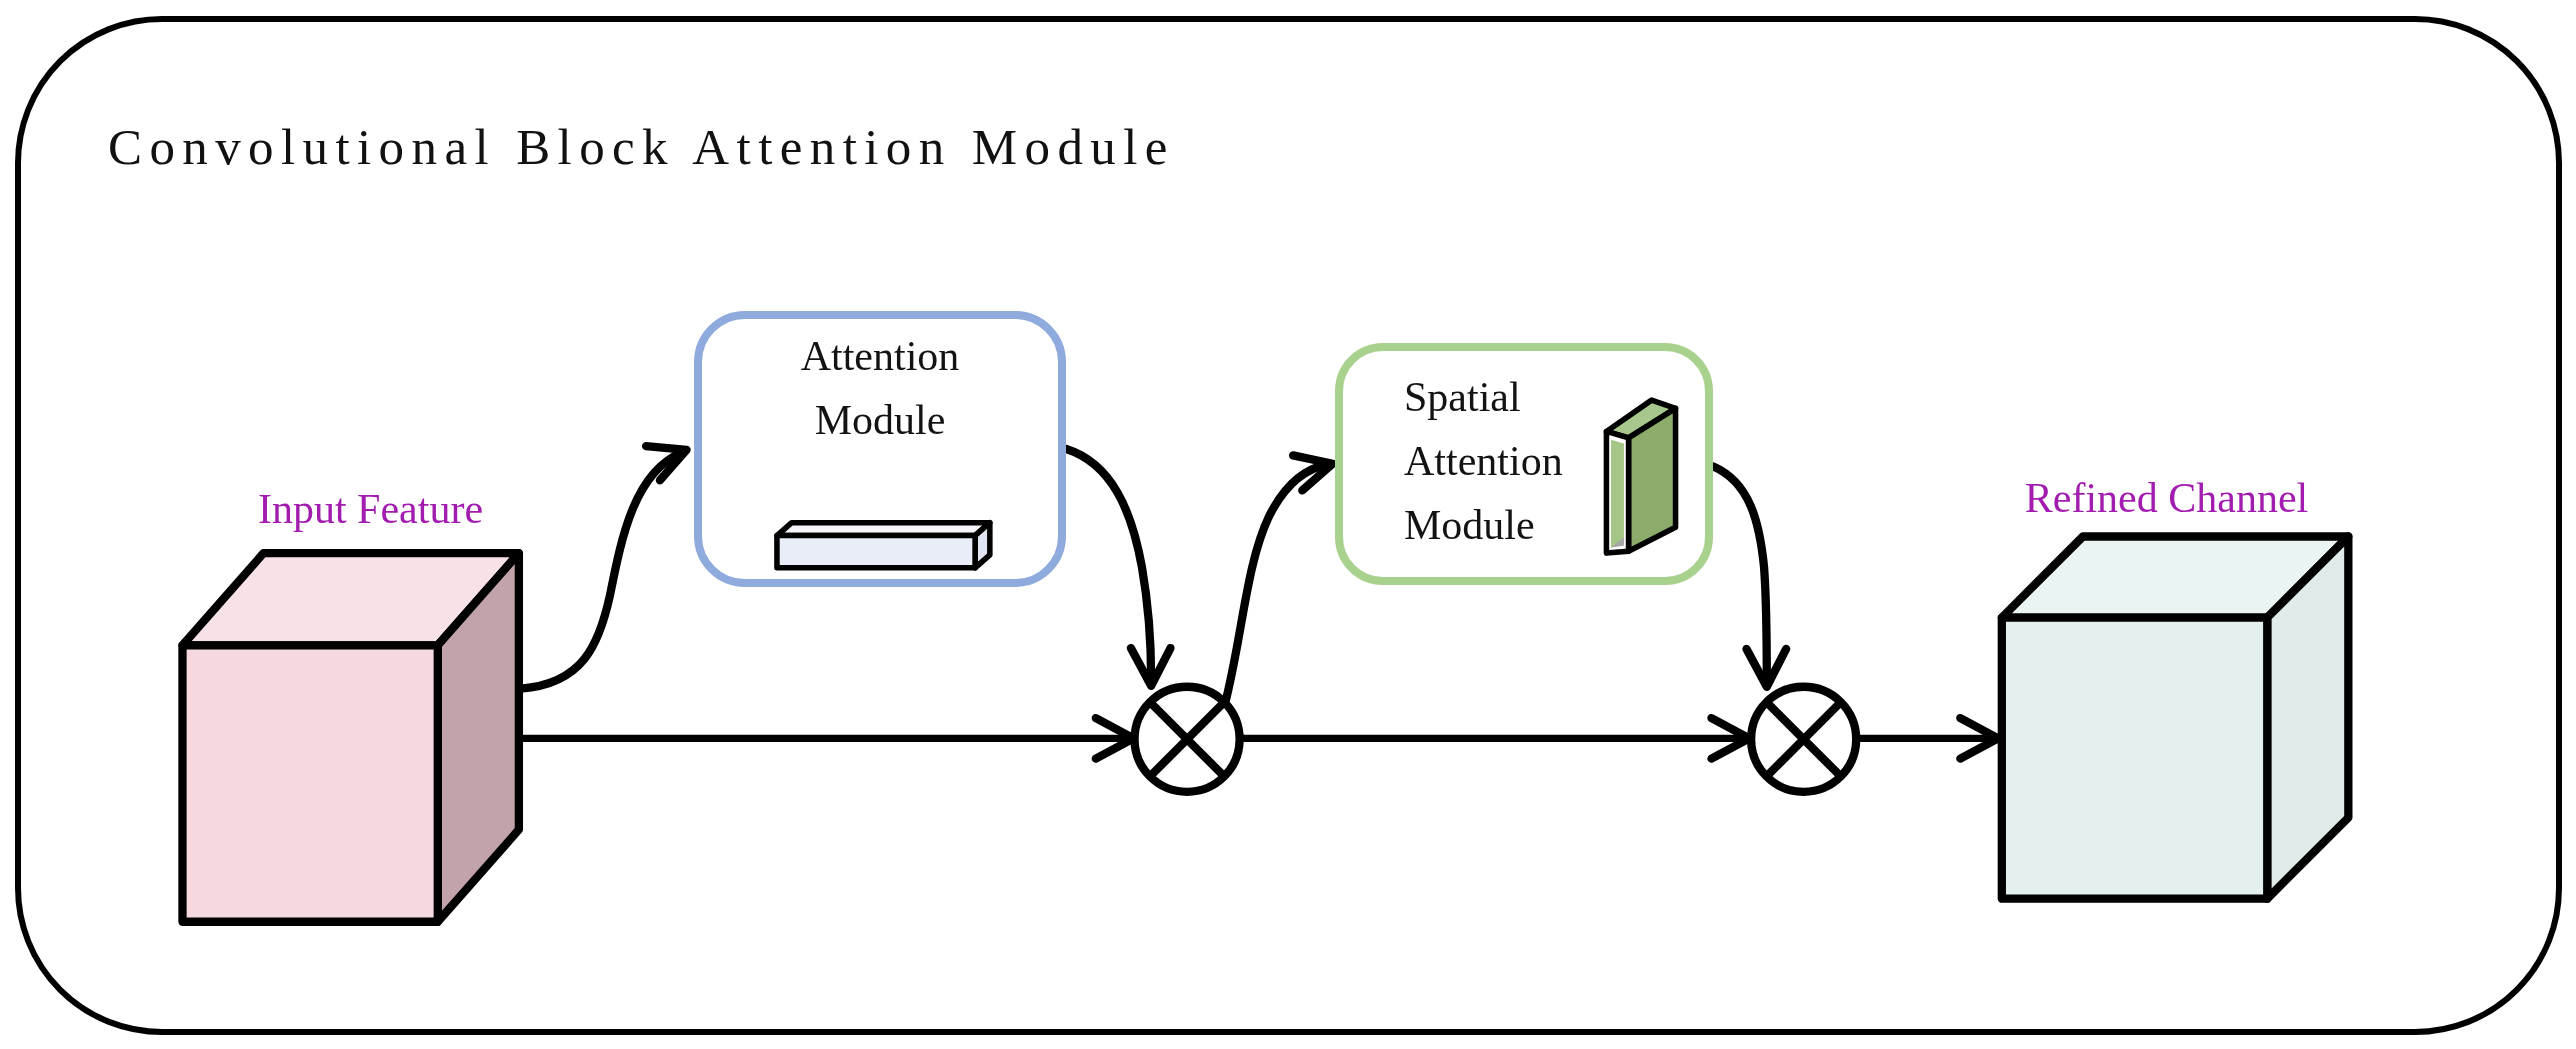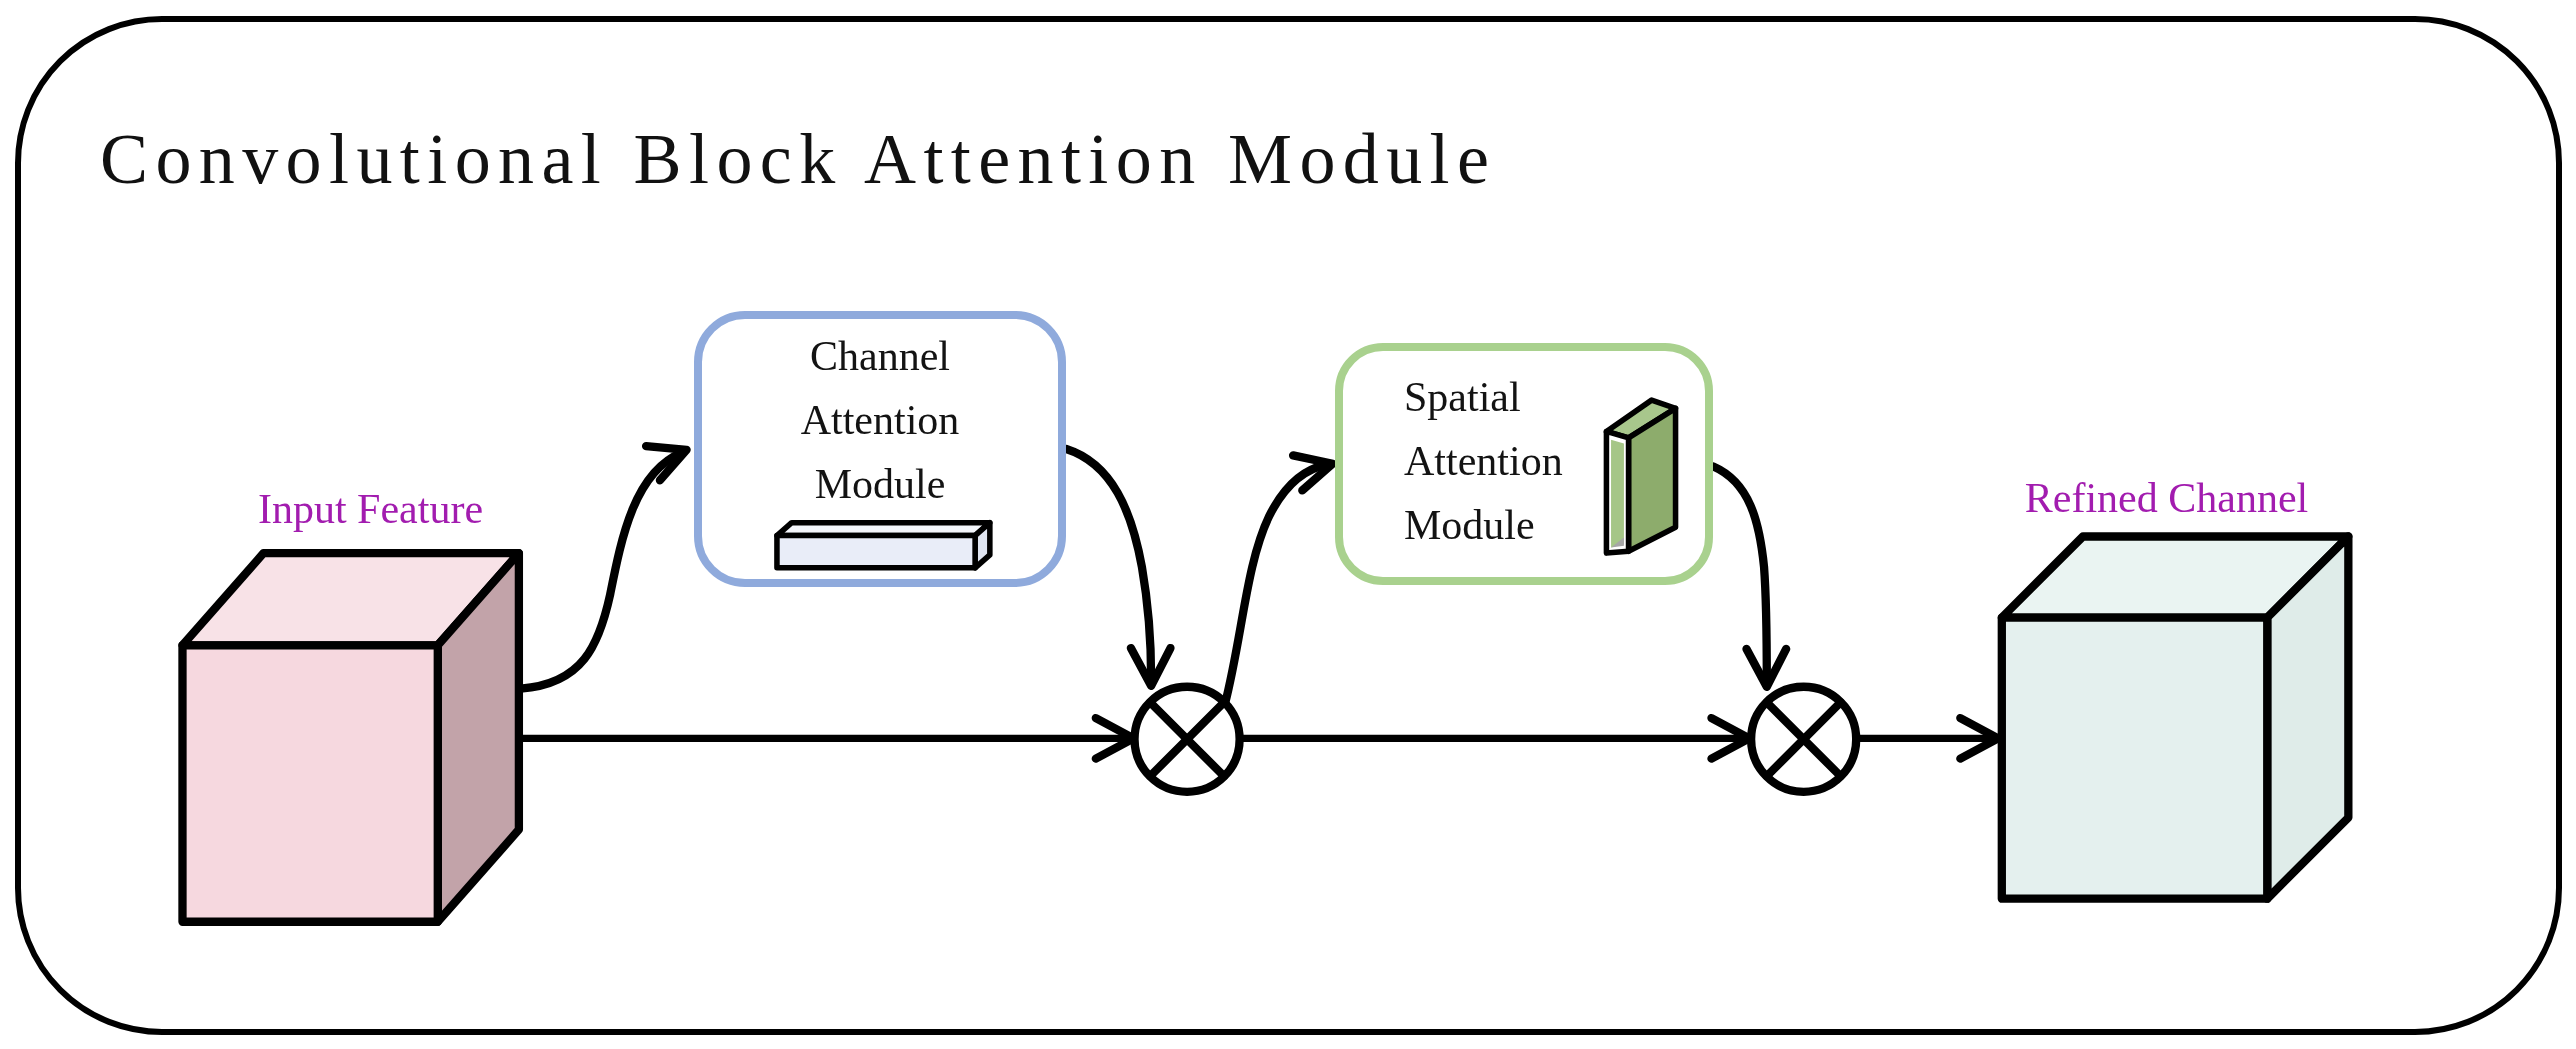--- a/index.html
+++ b/index.html
@@ -14,22 +14,22 @@
     position:absolute;
     left:14.7px;top:15.7px;width:2547px;height:1019px;
     border:6.5px solid #000;
     border-radius:147px;
     box-sizing:border-box;
     background:transparent;
   }
   .svg-layer{position:absolute;left:0;top:0;width:2576px;height:1050px;}
   .title{
     position:absolute;
-    left:100px;top:118px;
-    font-size:72px;
+    left:108px;top:118px;
+    font-size:51px;
     letter-spacing:7.4px;
     white-space:nowrap;
     color:#111;
   }
   .module-box{
     position:absolute;
     box-sizing:border-box;
     background:transparent;
   }
   .module-box.channel{
@@ -127,21 +127,20 @@
     <polyline points="2127,779 2168,801 2127,823"></polyline>
   </g>
 </svg>
 
 <div class="module-box channel" style="border-color: rgb(143, 170, 220);"></div>
 <div class="module-box spatial" style="border-color: rgb(169, 209, 142);"></div>
 
 <div class="title">Convolutional Block Attention Module</div>
 
 <div class="module-label channel-label">
-  <span>Channel</span>
   <span>Attention</span>
   <span>Module</span>
 </div>
 
 <div class="module-label spatial-label">
   <span>Spatial</span>
   <span>Attention</span>
   <span>Module</span>
 </div>
 

